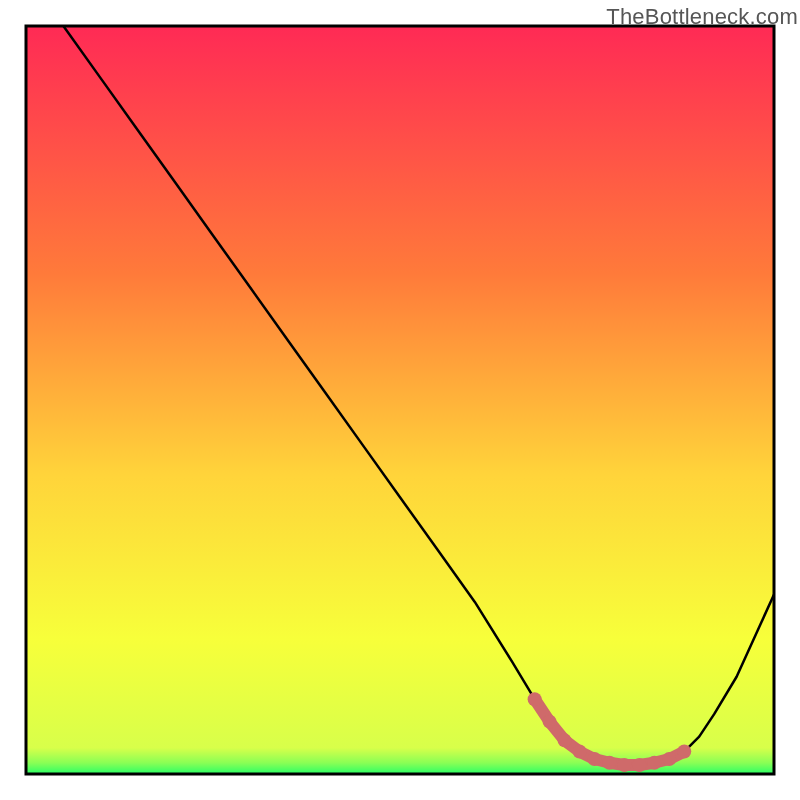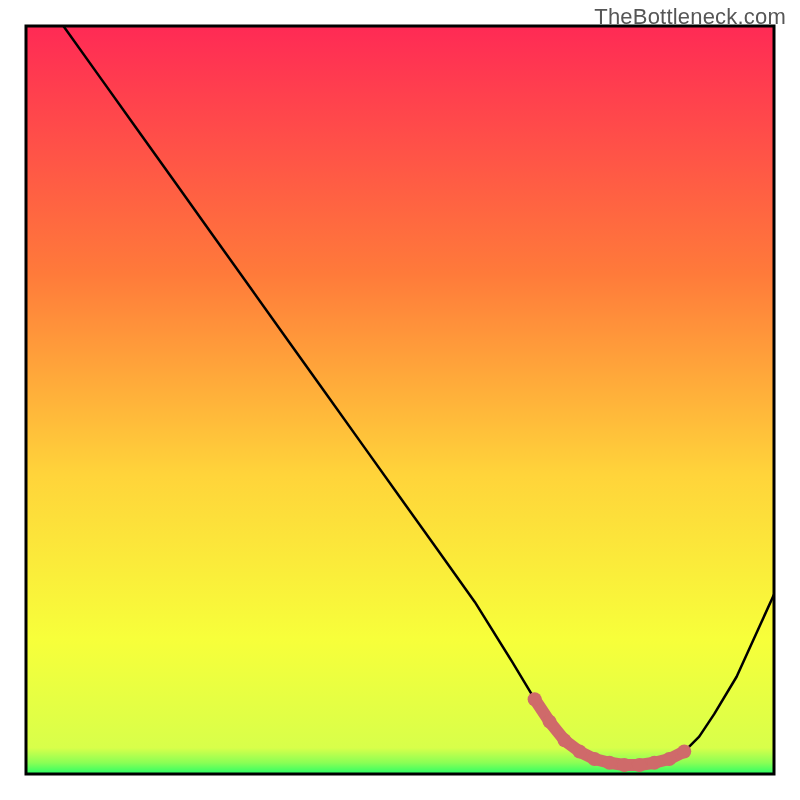--- a/index.html
+++ b/index.html
@@ -13,21 +13,21 @@
   }
   .frame {
     position: relative;
     width: 800px;
     height: 800px;
     background: #ffffff;
   }
   .watermark {
     position: absolute;
     top: 4px;
-    right: 14px;
+    right: 2px;
     font-size: 22px;
     color: #565656;
     letter-spacing: 0.2px;
     font-weight: 500;
     z-index: 30;
     text-align: center;
   }
   svg {
     position: absolute;
     left: 0;

